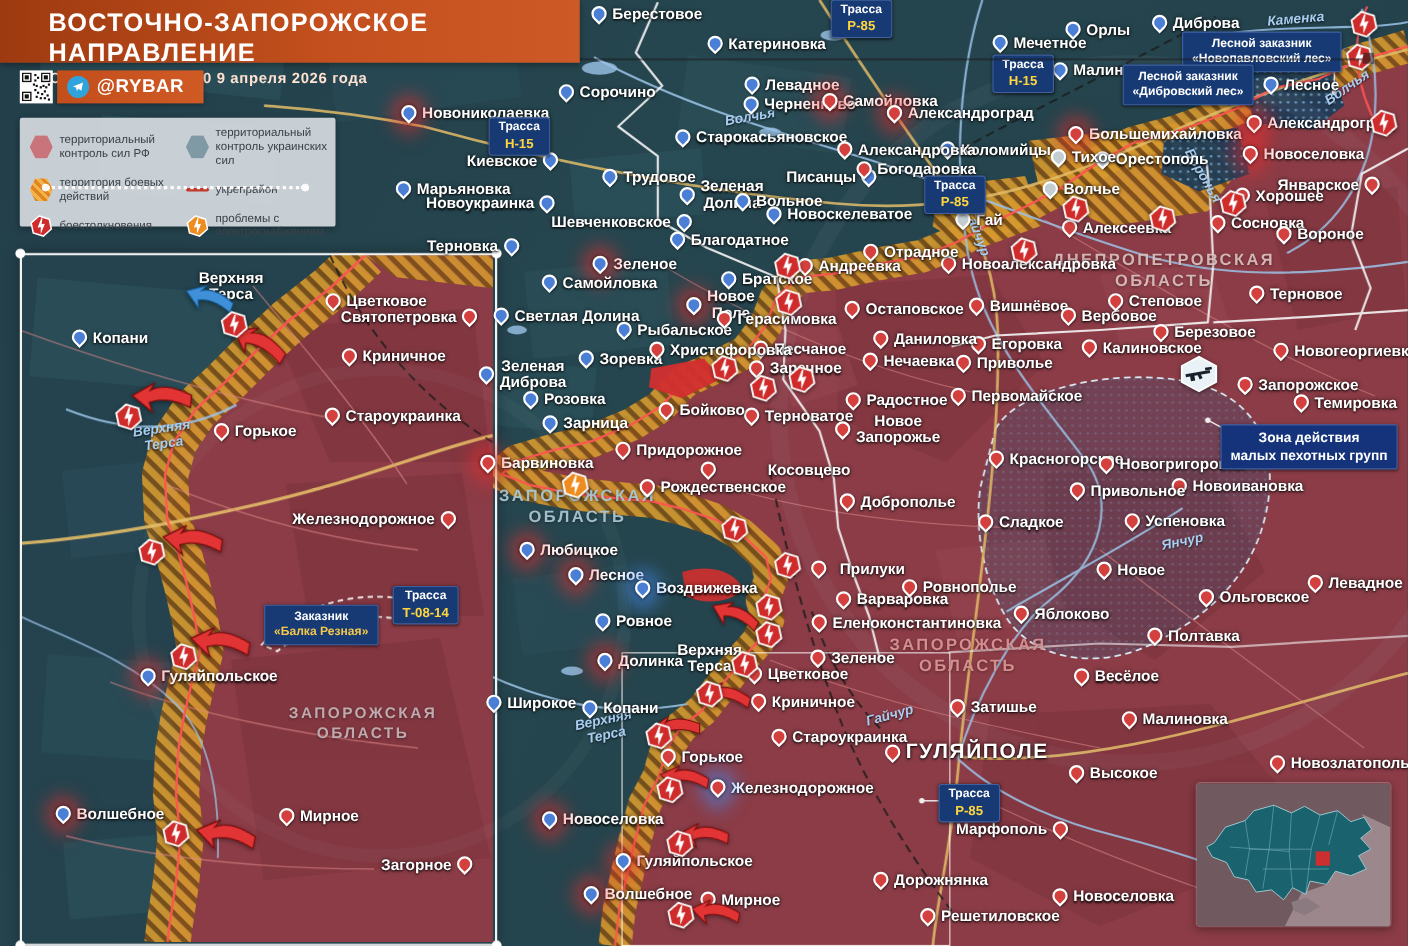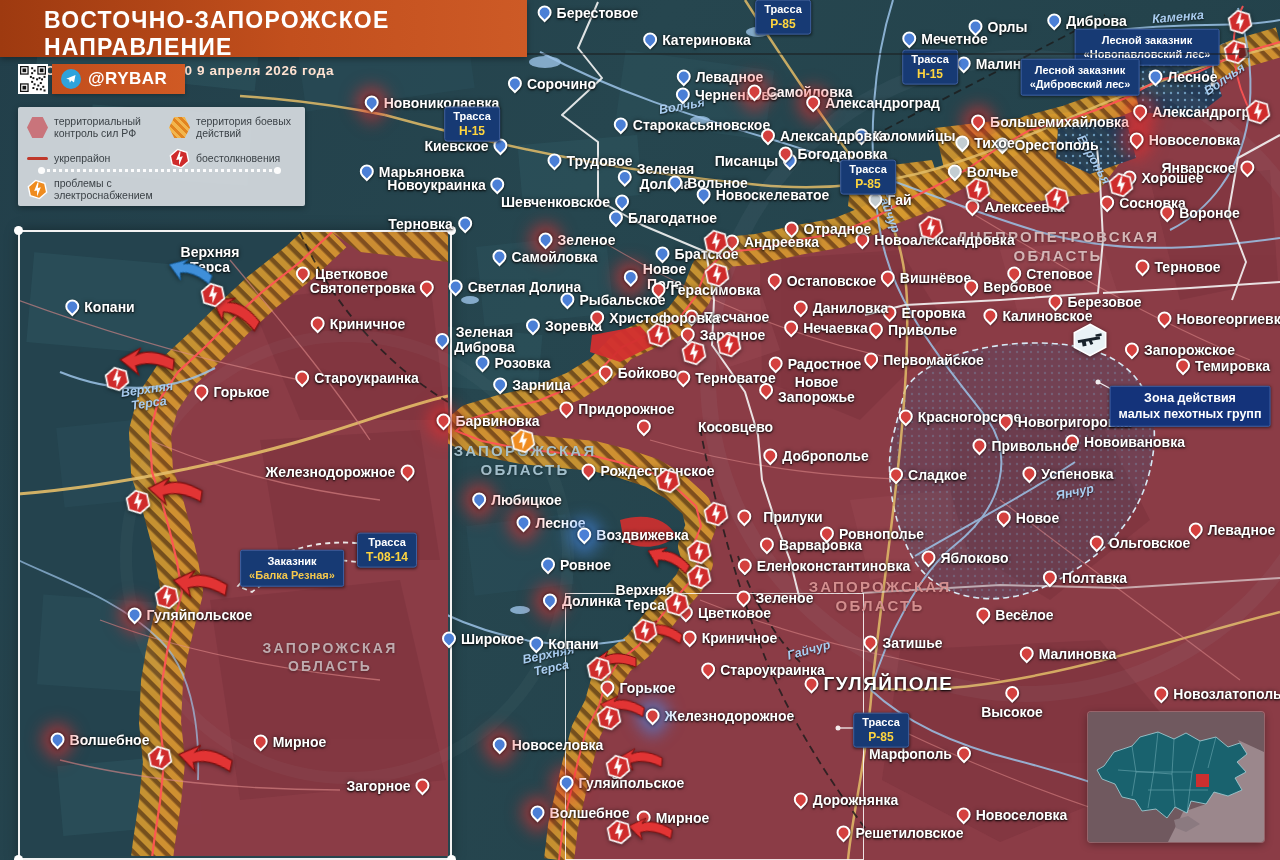--- a/index.html
+++ b/index.html
@@ -575,21 +575,21 @@
 Запорожье</span>
       </div>
       <div class="city" style="left: 617px; top: 409px;">
         <span class="pin ru"></span>
         <span>Придорожное</span>
       </div>
       <div class="city" style="left: 705px; top: 427px; gap: 47px;">
         <span class="pin ru"></span>
         <span>Косовцево</span>
       </div>
-      <div class="city" style="left: 648px; top: 443px; margin-top: 28px;">
+      <div class="city" style="left: 648px; top: 443px;">
         <span class="pin ru"></span>
         <span>Рождественское</span>
       </div>
       <div class="city" style="left: 816px; top: 456px;">
         <span class="pin ru"></span>
         <span>Доброполье</span>
       </div>
       <div class="city" style="left: 488px; top: 421px;">
         <span class="pin ru gr"></span>
         <span>Барвиновка</span>
@@ -643,21 +643,21 @@
         <span>Затишье</span>
       </div>
       <div class="city" style="left: 1068px; top: 654px;">
         <span class="pin ru"></span>
         <span>Малиновка</span>
       </div>
       <div class="city" style="left: 1218px; top: 694px;">
         <span class="pin ru"></span>
         <span>Новозлатополь</span>
       </div>
-      <div class="city" style="left: 1012px; top: 703px; flex-direction: column;">
+      <div class="city" style="left: 1012px; top: 703px;">
         <span class="pin ru"></span>
         <span>Высокое</span>
       </div>
       <div class="city" style="left: 920px; top: 754px;">
         <span>Марфополь</span>
         <span class="pin ru"></span>
       </div>
       <div class="city" style="left: 1012px; top: 815px;">
         <span class="pin ru"></span>
         <span>Новоселовка</span>
@@ -1036,20 +1036,24 @@
     <span class="nm">@RYBAR</span>
   </div>
 
   <div id="legend">
     <div id="legend-grid">
         <div class="litem">
           <span class="licon hex" style="background:#c9747b"></span>
           <span>территориальный контроль сил РФ</span>
         </div>
         <div class="litem">
+          <span class="licon hex" style="background:#7f99a5"></span>
+          <span>территориальный контроль украинских сил</span>
+        </div>
+        <div class="litem">
           <span class="licon hex" style="background:repeating-linear-gradient(45deg,#f2b54d 0 3px,#e2841f 3px 6px)"></span>
           <span>территория боевых действий</span>
         </div>
         <div class="litem">
           <span class="licon" style="display:flex;align-items:center">
             <span class="lline"></span>
           </span>
           <span>укрепрайон</span>
         </div>
         <div class="litem">

